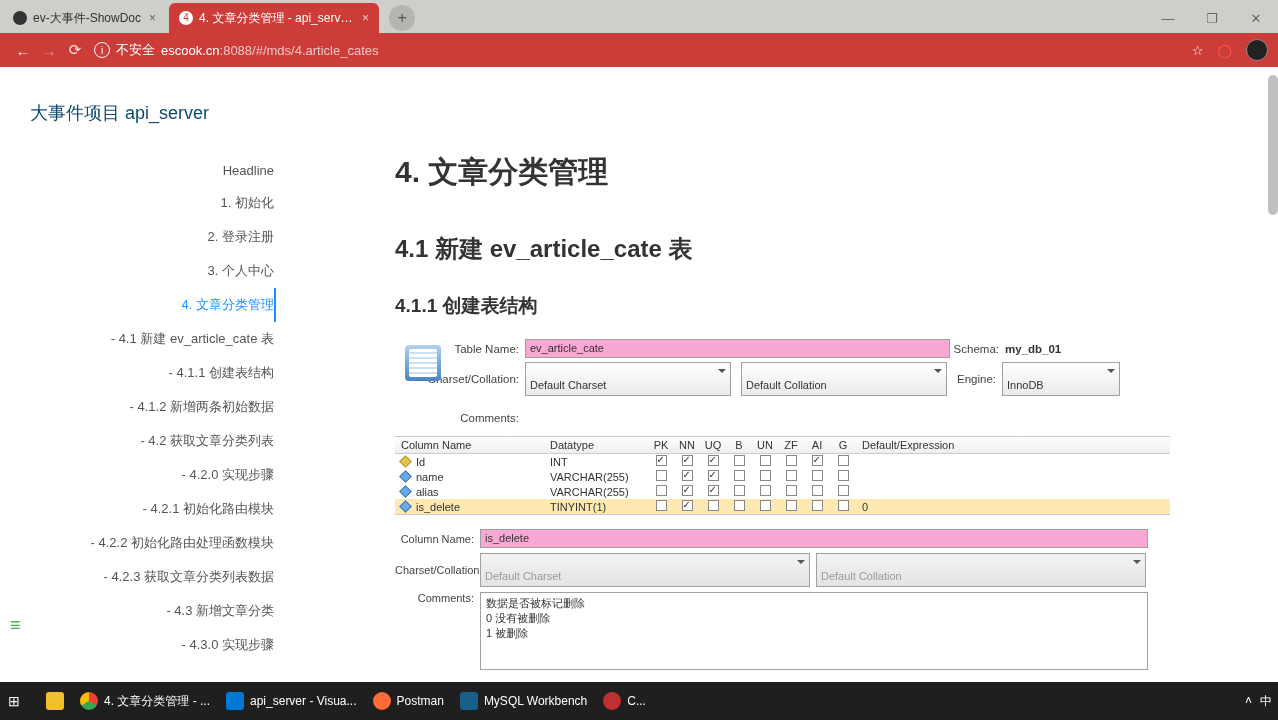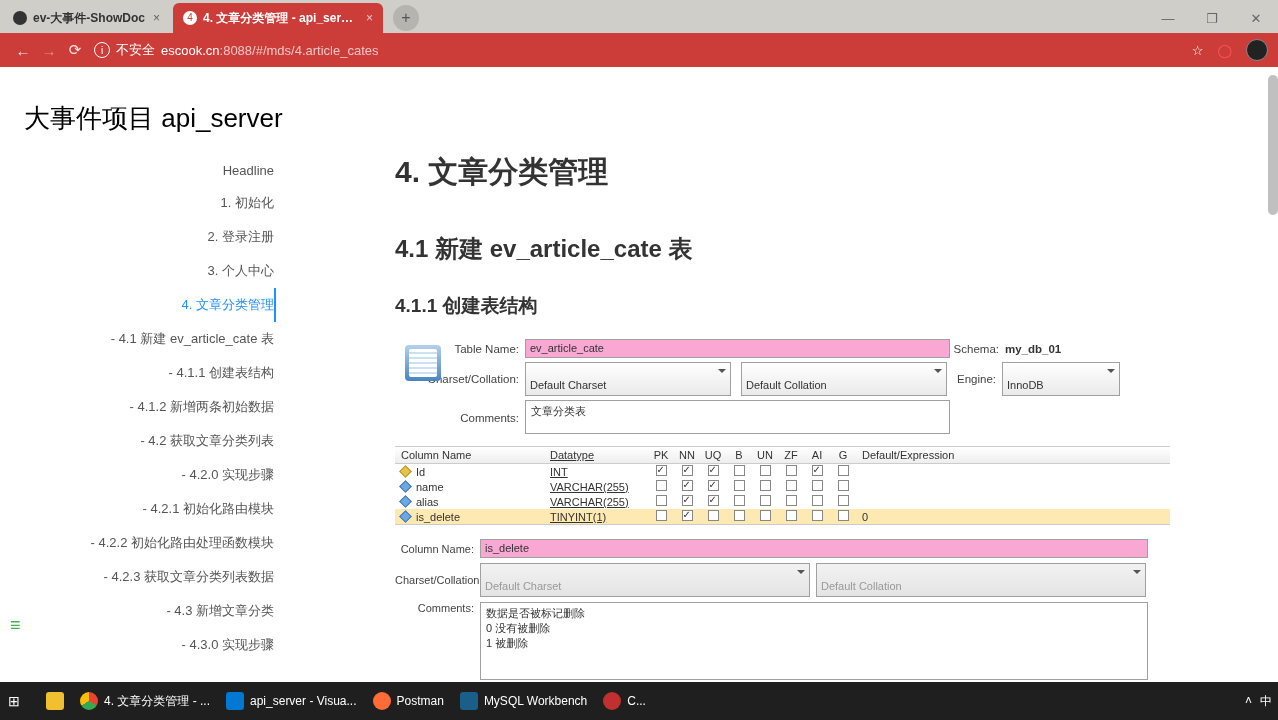--- a/index.html
+++ b/index.html
@@ -5,40 +5,40 @@
 * { box-sizing: border-box; margin: 0; padding: 0; }
 body { font-family: "Microsoft YaHei", Arial, sans-serif; background: #fff; width: 1278px; height: 720px; overflow: hidden; position: relative; }
 
 
 .titlebar { background: #d0cec8; height: 33px; display: flex; align-items: flex-end; }
 .tab { display: flex; align-items: center; height: 30px; padding: 0 10px; font-size: 12px; color: #333; max-width: 210px; border-radius: 6px 6px 0 0; margin-left: 3px; position: relative; }
 .tab.inactive { background: #d0cec8; }
 .tab.active { background: #cc3d3a; color: #fff; }
 .tab .favicon { width: 14px; height: 14px; border-radius: 50%; background: #333; margin-right: 6px; flex-shrink: 0; }
 .tab.active .favicon { background: #fff; color: #cc3d3a; text-align: center; font-size: 10px; line-height: 14px; }
-.tab .label { white-space: nowrap; overflow: hidden; text-overflow: ellipsis; flex: 1; font-weight: bold; }
+.tab .label { white-space: nowrap; overflow: hidden; text-overflow: ellipsis; flex: 1; }
 .tab .close { margin-left: 8px; cursor: pointer; opacity: 0.7; }
 .newtab { width: 26px; height: 26px; background: #b6b4af; border-radius: 50%; display: flex; align-items: center; justify-content: center; margin-left: 10px; margin-bottom: 2px; color: #555; cursor: pointer; font-size: 16px; }
 .winctrl { margin-left: auto; display: flex; }
 .winctrl span { width: 44px; height: 30px; display: flex; align-items: center; justify-content: center; color: #666; cursor: pointer; font-size: 13px; }
 
 .addrbar { background: #cc3d3a; height: 34px; display: flex; align-items: center; padding: 0 10px; color: #fff; font-size: 13px; }
 .addrbar .navbtn { width: 26px; text-align: center; cursor: pointer; opacity: 0.85; font-size: 15px; }
 .addrbar .cap { display: flex; align-items: center; margin-left: 6px; }
 .addrbar .iicon { width: 16px; height: 16px; border: 1.5px solid #fff; border-radius: 50%; display: inline-flex; align-items: center; justify-content: center; font-size: 10px; margin-right: 6px; }
 .addrbar .url { margin-left: 6px; }
 .addrbar .url .faint { opacity: 0.7; }
 .addrbar .right { margin-left: auto; display: flex; align-items: center; gap: 14px; }
 .addrbar .right .icon { cursor: pointer; }
 .avatar { width: 22px; height: 22px; border-radius: 50%; background: #222; display: inline-block; border: 1px solid #888; }
 
 
 .page { position: absolute; top: 67px; left: 0; right: 0; bottom: 38px; background: #fff; overflow: hidden; }
 .sb-thumb { position: absolute; right: 0; top: 8px; width: 10px; height: 140px; background: #c0c0c0; border-radius: 5px; }
-.logo { position: absolute; left: 24px; top: 34px; font-size: 26px; color: #000000; font-weight: 300; }
+.logo { position: absolute; left: 30px; top: 34px; font-size: 18px; color: #0c4a6e; font-weight: 300; }
 .sidebar { position: absolute; left: 14px; top: 88px; width: 260px; font-size: 13px; color: #555; text-align: right; }
 .sidebar .item { padding: 8px 0 8px 0; cursor: pointer; }
 .sidebar .item.l1 { padding-left: 14px; }
 .sidebar .item.l2 { padding-left: 34px; }
 .sidebar .item.active { color: #1e90ff; border-right: 2px solid #1e90ff; margin-right: -2px; }
 .hamb { position: absolute; left: 10px; bottom: 46px; color: #4caf50; font-size: 18px; cursor: pointer; }
 
 .content { position: absolute; left: 395px; top: 85px; right: 120px; color: #333; }
 .content h1 { font-size: 30px; font-weight: 700; margin-bottom: 40px; }
 .content h2 { font-size: 24px; font-weight: 700; margin-bottom: 28px; }
@@ -55,21 +55,21 @@
 .finput { border: 1px solid #a0a0a0; padding: 2px 4px; height: 19px; font-size: 11px; background: #f9a8d4; }
 .fsel { border: 1px solid #a0a0a0; padding: 16px 2px; height: 19px; font-size: 11px; background: linear-gradient(#fff,#eaeaea); position: relative; }
 .fsel:after { content: ""; position: absolute; right: 4px; top: 6px; border: 4px solid transparent; border-top-color: #555; }
 .farea { border: 1px solid #a0a0a0; padding: 3px 5px; font-size: 11px; background: #fff; }
 
 .cols-table { margin-top: 12px; border-top: 1px solid #ccc; border-bottom: 1px solid #ccc; width: 775px; }
 .cols-head { display: flex; background: linear-gradient(#fff,#eee); font-size: 11px; color: #333; border-bottom: 1px solid #ccc; padding: 2px 0; }
 .cols-row { display: flex; font-size: 11px; padding: 0; align-items: center; height: 15px; }
 .cols-row.highlight { background: #ffe9b3; }
 .col-name { width: 155px; padding-left: 6px; display: flex; align-items: center; }
-.col-dt { width: 98px; text-decoration: underline; }
+.col-dt { width: 98px; }
 .col-cb { width: 26px; text-align: center; }
 .col-def { flex: 1; padding-left: 6px; }
 .key-dia { width: 9px; height: 9px; background: #e6c34b; transform: rotate(45deg); margin-right: 6px; border: 1px solid #b89422; }
 .blue-dia { width: 9px; height: 9px; background: #6aa9e6; transform: rotate(45deg); margin-right: 6px; border: 1px solid #4478aa; }
 .cb { width: 11px; height: 11px; border: 1px solid #888; display: inline-block; background: #fff; position: relative; }
 .cb.checked:after { content: "✓"; position: absolute; left: 0; top: -2px; font-size: 10px; color: #333; }
 
 .det { margin-top: 14px; }
 .det .frow { margin-bottom: 5px; }
 .det .flabel { width: 85px; font-size: 11px; }
@@ -161,21 +161,20 @@
       <div class="frow">
         <div class="flabel w-left">Charset/Collation:</div>
         <div class="fsel" style="width:206px;padding-left:4px">Default Charset</div>
         <div style="width:10px"></div>
         <div class="fsel" style="width:206px;padding-left:4px">Default Collation</div>
         <div class="flabel" style="width:55px">Engine:</div>
         <div class="fsel" style="width:118px;padding-left:4px">InnoDB</div>
       </div>
       <div class="frow" style="align-items:flex-start">
         <div class="flabel w-left" style="padding-top:12px">Comments:</div>
-        <div class="farea" style="width:425px;height:34px">文章分类表</div>
       </div>
 
       <div class="cols-table">
         <div class="cols-head" id="colshead">
             <div class="col-name">Column Name</div>
             <div class="col-dt">Datatype</div>
             <div class="col-cb">PK</div>
             <div class="col-cb">NN</div>
             <div class="col-cb">UQ</div>
             <div class="col-cb">B</div>

